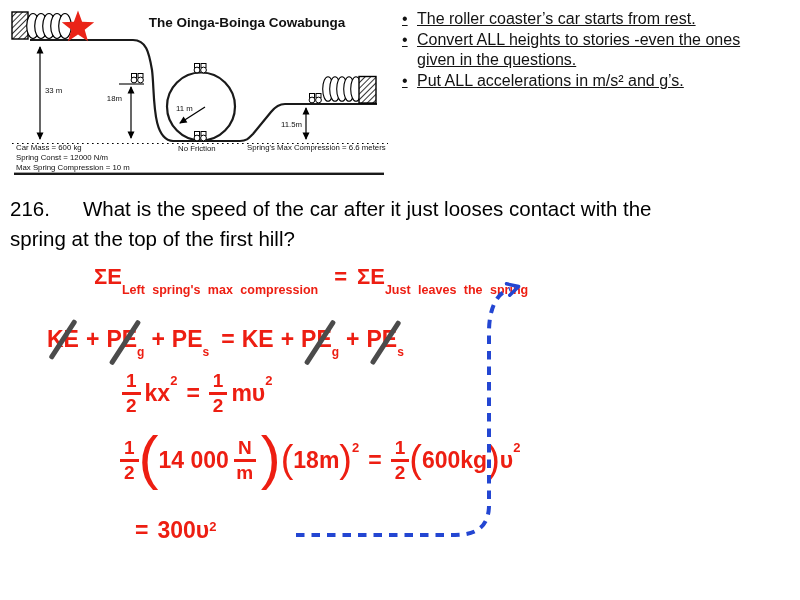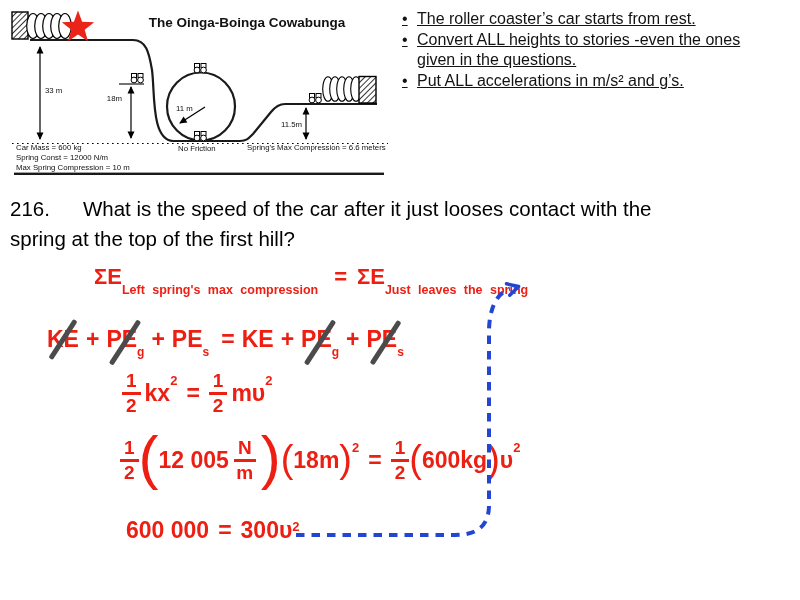--- a/index.html
+++ b/index.html
@@ -179,21 +179,21 @@
   <span class="gap-s">mυ</span>
   <span class="exp">2</span>
 </div>
 
 <div class="eq eqflex eq4">
   <span class="frac">
     <span class="fnum">1</span>
       <span class="fden">2</span>
   </span>
   <span class="paren-big">(</span>
-  <span>12 005</span>
+  <span>14 000</span>
   <span class="frac innergap">
     <span class="fnum">N</span>
       <span class="fden">m</span>
   </span>
   <span class="paren-big">)</span>
   <span class="paren-med">(</span>
   <span>18m</span>
   <span class="paren-med">)</span>
   <span class="exp">2</span>
   <span class="op-eq">=</span>
@@ -202,21 +202,20 @@
       <span class="fden">2</span>
   </span>
   <span class="paren-med">(</span>
   <span>600kg</span>
   <span class="paren-med">)</span>
   <span>υ</span>
   <span class="exp">2</span>
 </div>
 
 <div class="eq eqflex eq5">
-  <span>600 000</span>
   <span class="op-eq">=</span>
   <span>300υ</span>
   <span class="exp">2</span>
 </div>
 
 <svg class="arrow-svg" width="800" height="600" viewBox="0 0 800 600">
   <defs>
     <marker id="chev" markerUnits="userSpaceOnUse" markerWidth="20" markerHeight="20" refX="4" refY="9" orient="auto">
       <path d="M2,3 L13,9 L2,15" fill="none" stroke="#2346d2" stroke-width="3.4" stroke-linecap="round" stroke-linejoin="round"></path>
     </marker>

